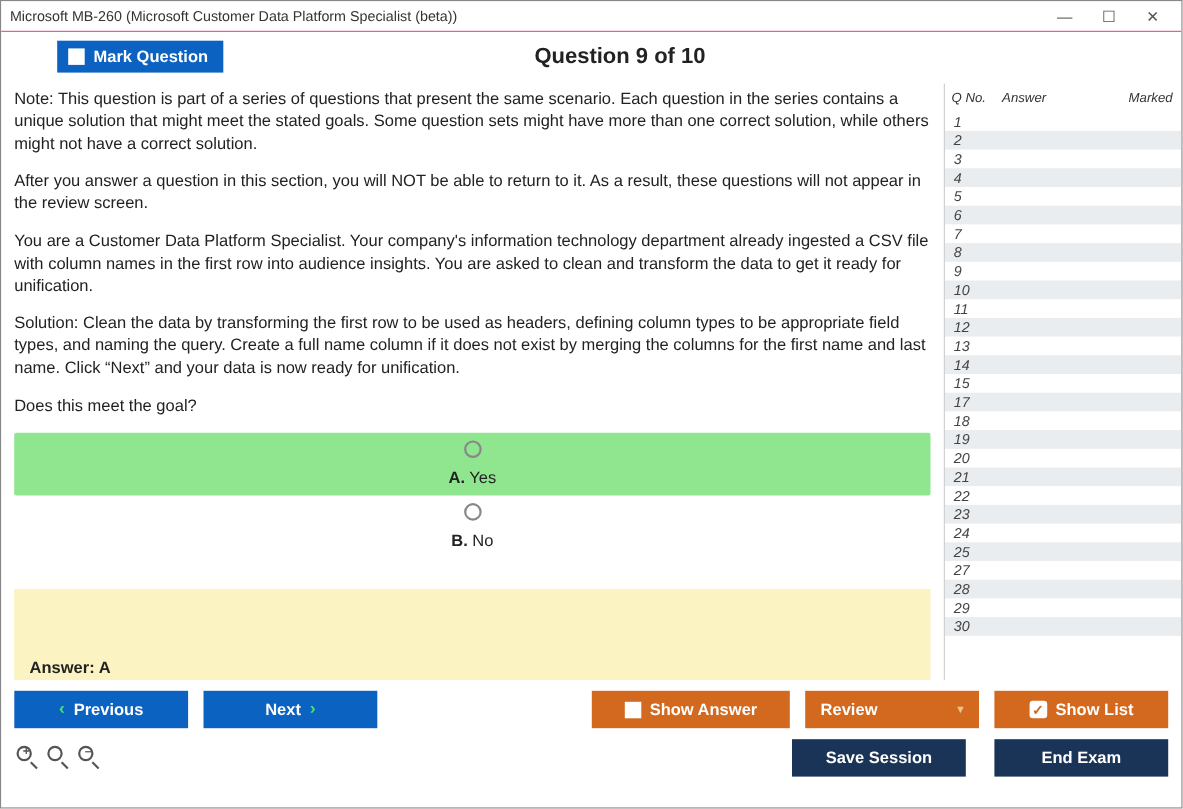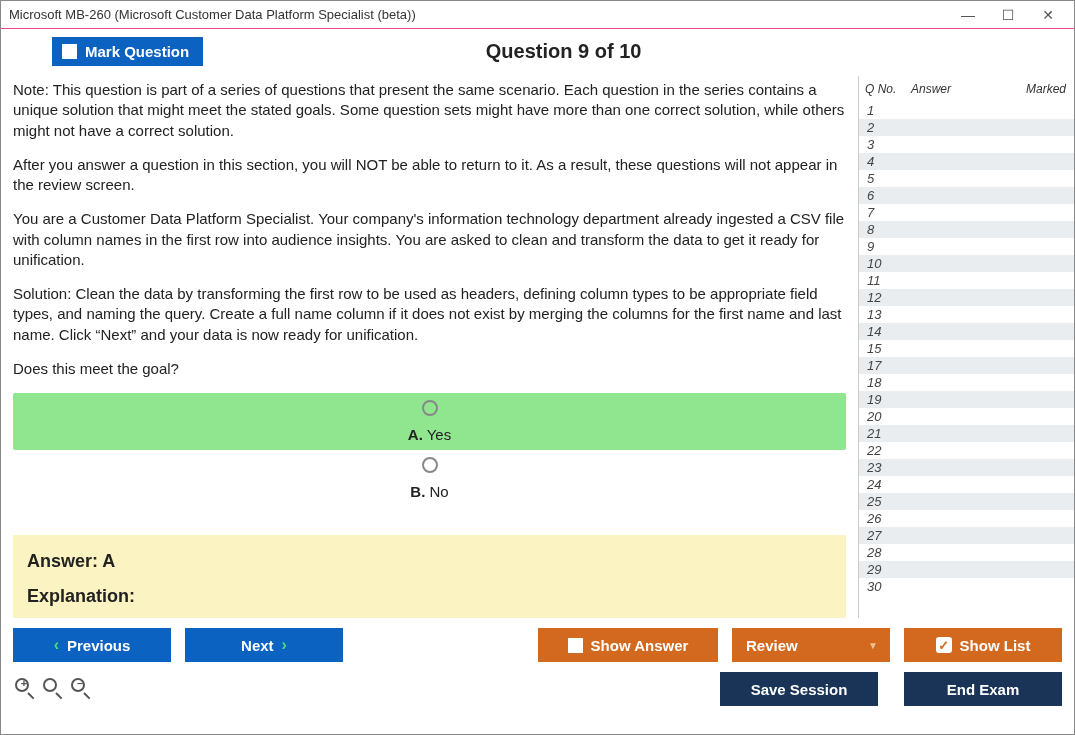--- a/index.html
+++ b/index.html
@@ -85,21 +85,21 @@
   .option .radio {
     width: 16px; height: 16px; border: 2px solid #888; border-radius: 50%;
     flex-shrink: 0;
   }
   .option .letter { font-weight: bold; }
   .answer-box {
     margin-top: 28px;
     background: #fbf3c2;
     padding: 16px 14px;
   }
-  .answer-box > div { margin-bottom: 14px; font-size: 18px; }
+  .answer-box > div { margin-bottom: 14px; font-size: 15px; margin-top: 47px; }
   .side-pane {
     width: 216px;
     border-left: 1px solid #ccc;
     display: flex;
     flex-direction: column;
     font-style: italic;
   }
   .side-head {
     display: flex;
     font-size: 12px;
@@ -290,23 +290,20 @@
           <span class="num">22</span>
         </div>
         <div class="side-row">
           <span class="num">23</span>
         </div>
         <div class="side-row">
           <span class="num">24</span>
         </div>
         <div class="side-row">
           <span class="num">25</span>
-        </div>
-        <div class="side-row">
-          <span class="num">26</span>
         </div>
         <div class="side-row">
           <span class="num">27</span>
         </div>
         <div class="side-row">
           <span class="num">28</span>
         </div>
         <div class="side-row">
           <span class="num">29</span>
         </div>

